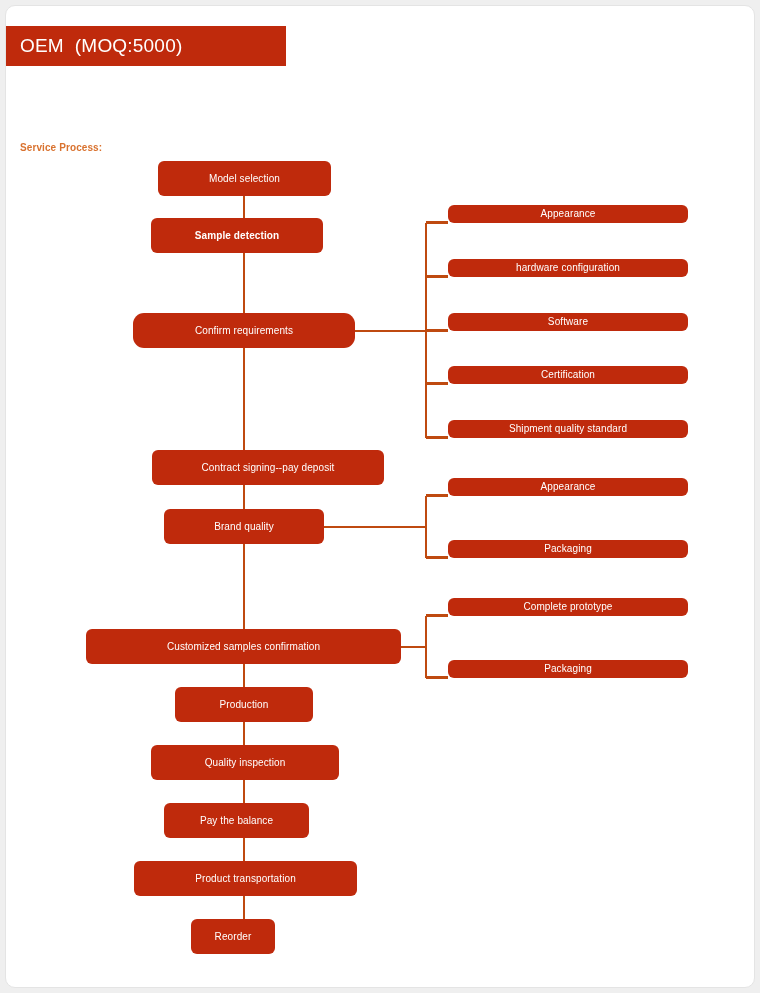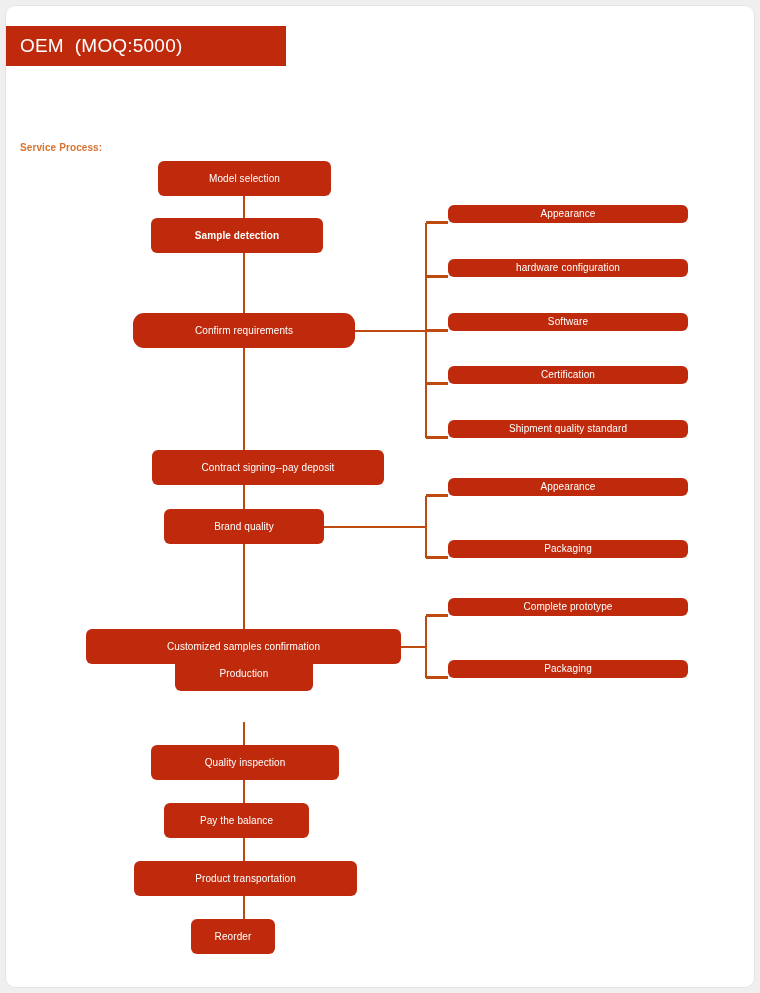--- a/index.html
+++ b/index.html
@@ -131,21 +131,21 @@
         </div>
         <div class="node main" style="left: 100px; top: 444px; width: 232px; margin-left: 46px;">
           <span>Contract signing--pay deposit</span>
         </div>
         <div class="node main" style="left: 158px; top: 503px; width: 160px;">
           <span>Brand quality</span>
         </div>
         <div class="node main" style="left: 80px; top: 623px; width: 315px; align-items: center;">
           <span>Customized samples confirmation</span>
         </div>
-        <div class="node main" style="left: 169px; top: 650px; width: 138px; justify-content: center;">
+        <div class="node main" style="left: 169px; top: 681px; width: 138px; justify-content: center;">
           <span>Production</span>
         </div>
         <div class="node main" style="left: 145px; top: 739px; width: 188px;">
           <span>Quality inspection</span>
         </div>
         <div class="node main" style="left: 158px; top: 797px; width: 145px; align-items: center;">
           <span>Pay the balance</span>
         </div>
         <div class="node main" style="left: 128px; top: 855px; width: 223px;">
           <span>Product transportation</span>

